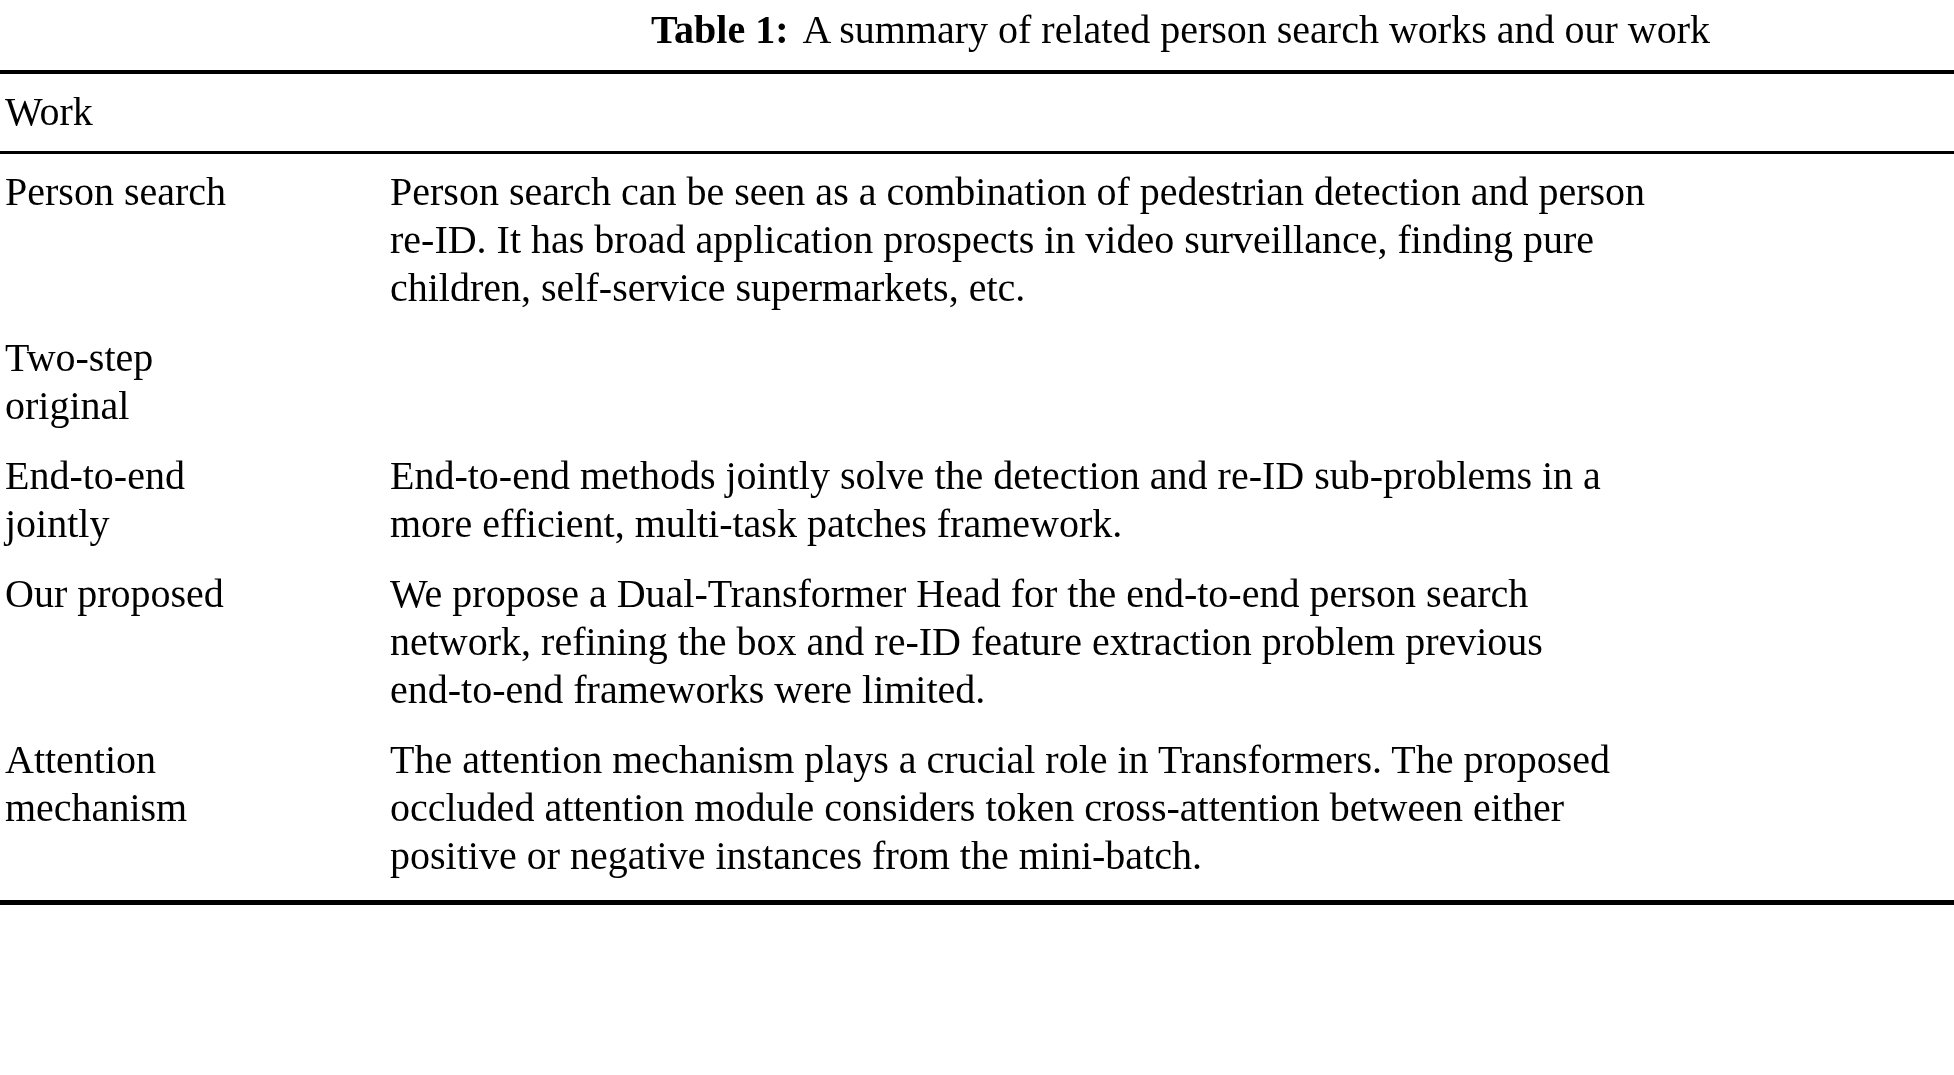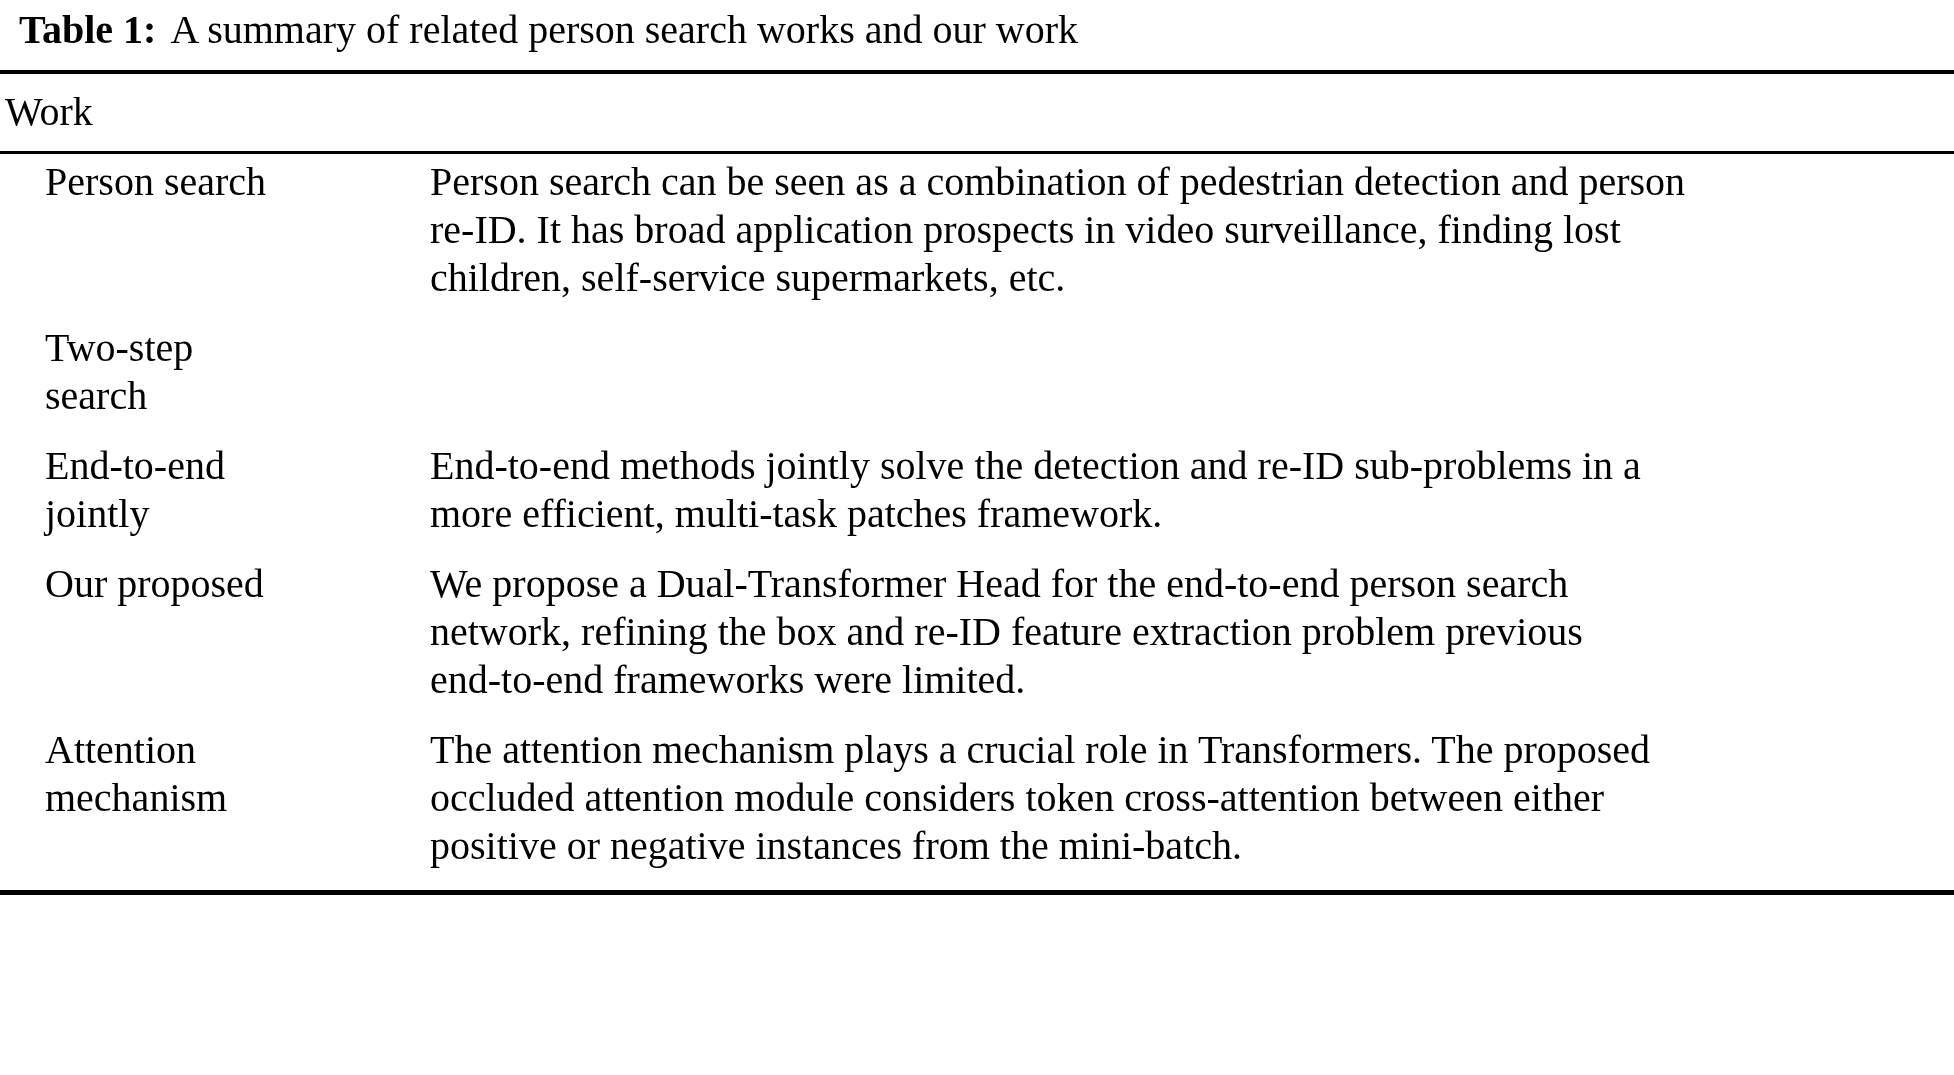--- a/index.html
+++ b/index.html
@@ -11,44 +11,42 @@
     width: 1954px;
     height: 1075px;
     overflow: hidden;
     font-family: "Liberation Serif", "DejaVu Serif", serif;
     color: #000000;
     font-size: 40px;
     line-height: 48px;
   }
   .caption {
     width: 1710px;
-    text-align: left;
+    text-align: right;
     margin-top: 6px;
     height: 58px;
     white-space: nowrap;
-    padding-left: 19px;
   }
   .caption-label {
     font-weight: bold;
     margin-right: 14px;
   }
   .rule {
     width: 1954px;
     background: #000000;
   }
   .rule-top    { height: 4px; margin-top: 6px; }
   .rule-mid    { height: 3px; }
   .rule-bottom { height: 5px; }
   .header-row {
     display: flex;
     padding: 14px 0 15px 0;
   }
   .tbody {
-    padding-top: 4px;
-    margin-left: 40px;
+    padding-top: 14px;
   }
   .trow {
     display: flex;
     margin-bottom: 22px;
   }
   .trow:last-child {
     margin-bottom: 20px;
   }
   .col-work {
     width: 390px;
@@ -76,27 +74,27 @@
   <div class="col-work">Work</div>
 </div>
 
 <div class="rule rule-mid"></div>
 
 <div class="tbody">
 
   <div class="trow">
     <div class="col-work">Person search</div>
     <div class="col-summary">Person search can be seen as a combination of pedestrian detection and person
-re-ID. It has broad application prospects in video surveillance, finding lost
+re-ID. It has broad application prospects in video surveillance, finding pure
 children, self-service supermarkets, etc.</div>
   </div>
 
   <div class="trow">
     <div class="col-work">Two-step
-search</div>
+original</div>
   </div>
 
   <div class="trow">
     <div class="col-work">End-to-end
 jointly</div>
     <div class="col-summary">End-to-end methods jointly solve the detection and re-ID sub-problems in a
 more efficient, multi-task patches framework.</div>
   </div>
 
 

